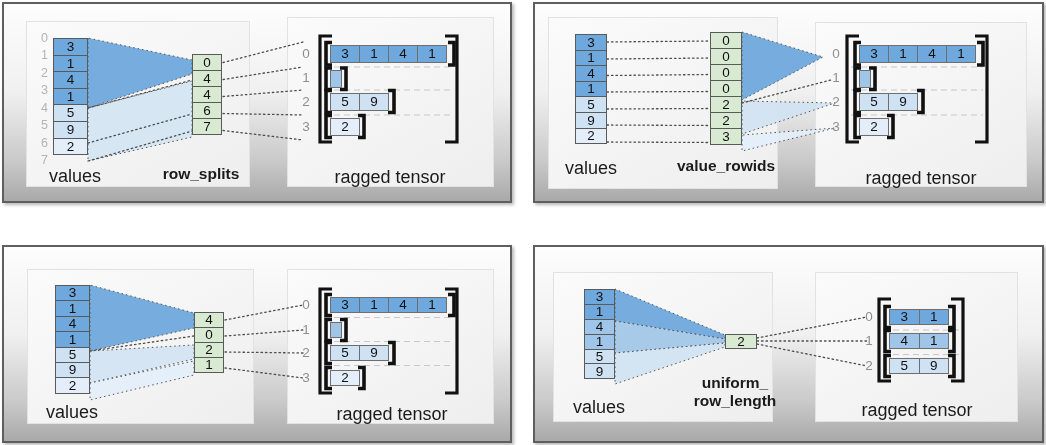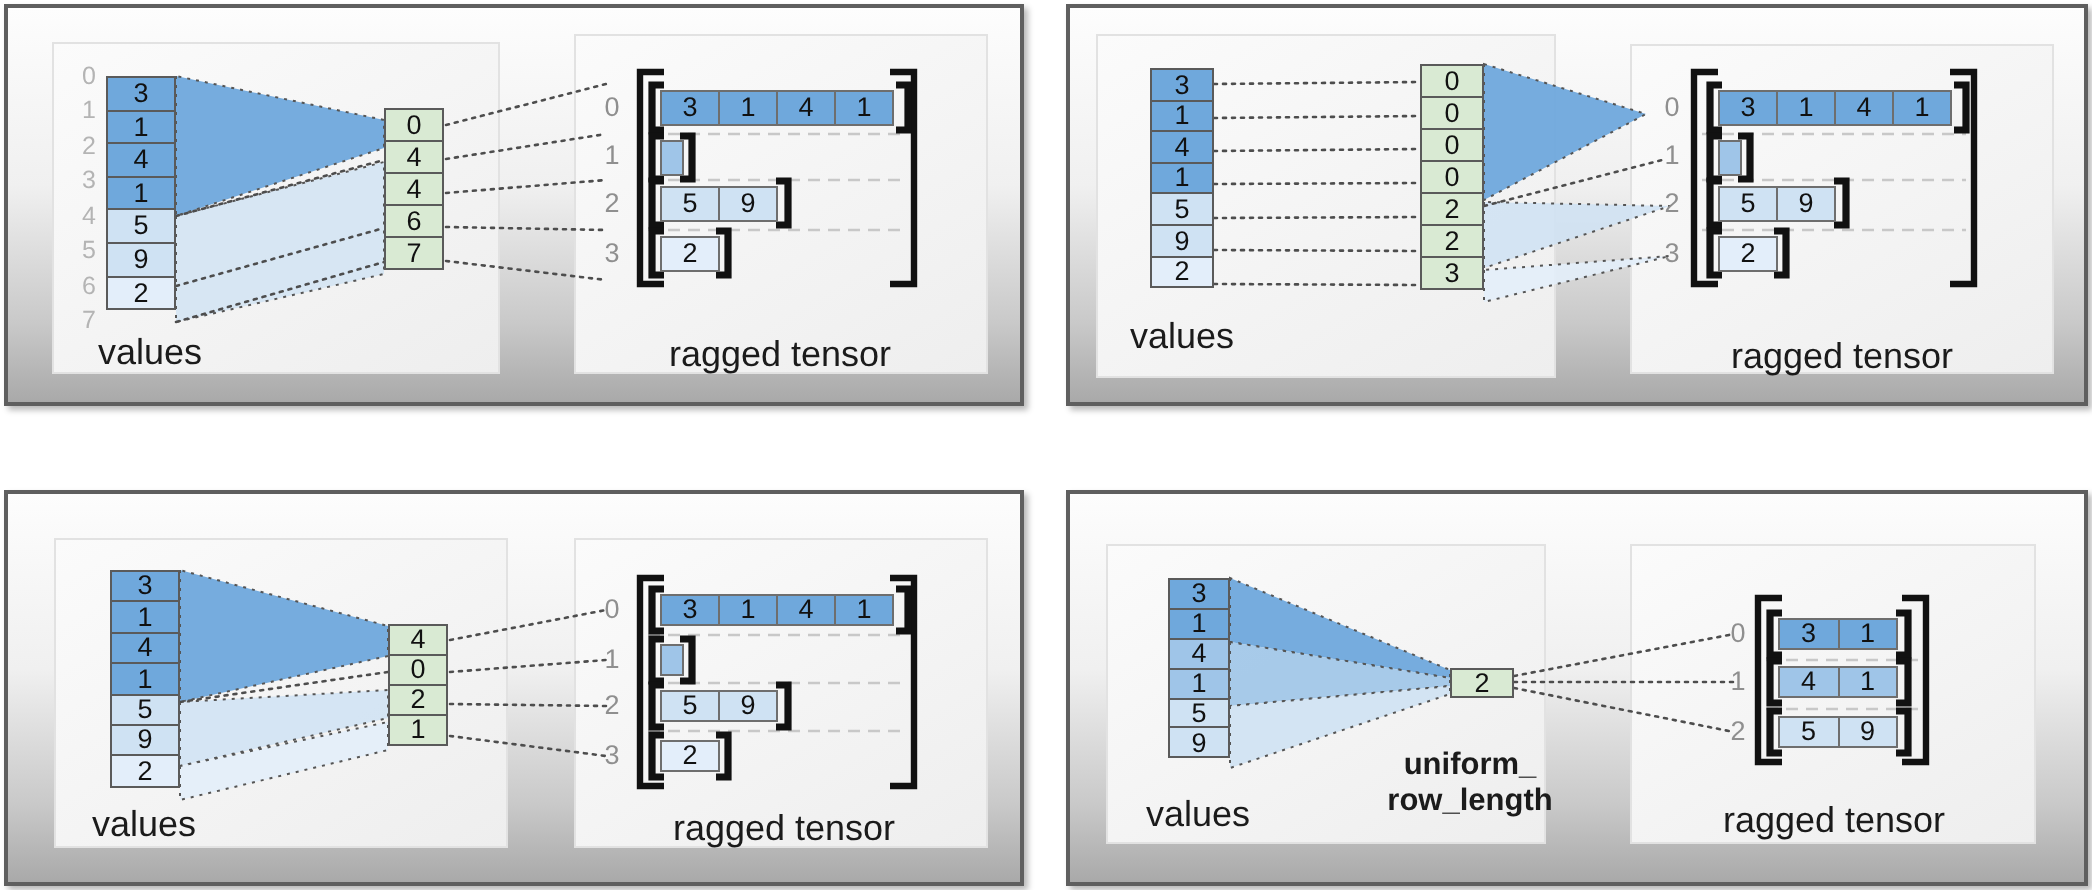--- a/index.html
+++ b/index.html
@@ -115,20 +115,21 @@
   </div>
   <div class="rrow" style="left:326px;top:89px;">
     <div class="cell tc c-l">5</div>
     <div class="cell tc c-l">9</div>
   </div>
   <div class="rrow" style="left:326px;top:114px;">
     <div class="cell tc c-p">2</div>
   </div>
 
   <div class="lab" style="left:31px;top:162px;width:80px;">values</div>
+  <div class="lab b" style="left:137px;top:161px;width:120px;">row_splits</div>
   <div class="lab" style="left:316px;top:163px;width:140px;">ragged tensor</div>
 </div>
 
 <div class="panel p1" style="left:533px;top:2px;width:511px;height:201px;">
   <div class="sub" style="left:13px;top:13px;width:230px;height:172px;"></div>
   <div class="sub" style="left:280px;top:18px;width:212px;height:165px;"></div>
 
   <svg class="ov" width="507" height="197" viewBox="0 0 507 197">
     <g>
       <polygon points="207,28 207,96 288,53" fill="#6fa8dc" fill-opacity="0.95" stroke="#555" stroke-width="1" stroke-dasharray="1.5,3"></polygon>
@@ -202,20 +203,21 @@
   </div>
   <div class="rrow" style="left:324px;top:89px;">
     <div class="cell tc c-l">5</div>
     <div class="cell tc c-l">9</div>
   </div>
   <div class="rrow" style="left:324px;top:114px;">
     <div class="cell tc c-p">2</div>
   </div>
 
   <div class="lab" style="left:16px;top:154px;width:80px;">values</div>
+  <div class="lab b" style="left:116px;top:153px;width:150px;">value_rowids</div>
   <div class="lab" style="left:316px;top:164px;width:140px;">ragged tensor</div>
 </div>
 
 <div class="panel p2" style="left:2px;top:245px;width:510px;height:198px;">
   <div class="sub" style="left:23px;top:22px;width:227px;height:155px;"></div>
   <div class="sub" style="left:283px;top:22px;width:207px;height:155px;"></div>
 
   <svg class="ov" width="506" height="194" viewBox="0 0 506 194">
     <g>
       <polygon points="86,38 86,104 190,81 190,66" fill="#6fa8dc" fill-opacity="0.95" stroke="#555" stroke-width="1" stroke-dasharray="1.5,3"></polygon>

